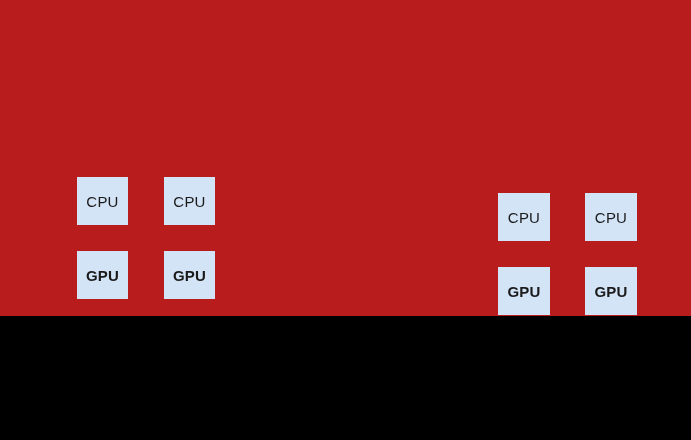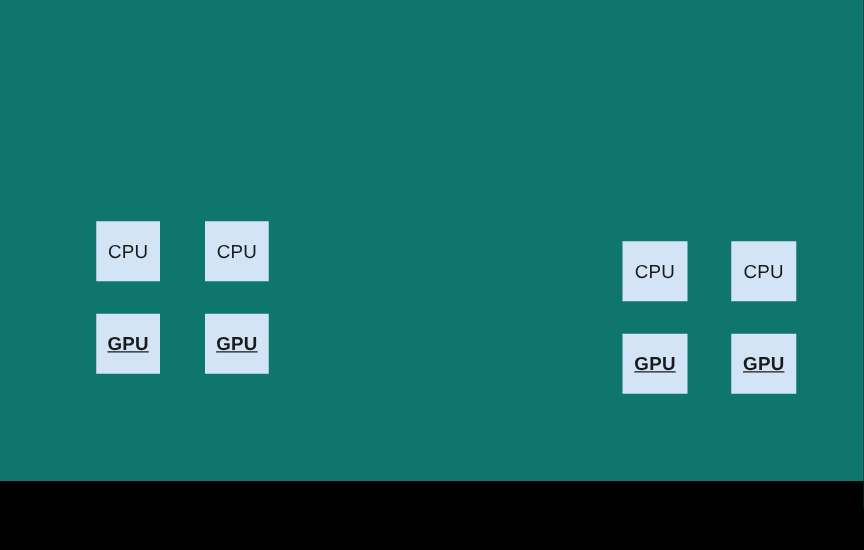--- a/index.html
+++ b/index.html
@@ -34,27 +34,26 @@
     line-height: 1;
     letter-spacing: 0.2px;
     white-space: nowrap;
     -webkit-font-smoothing: antialiased;
   }
   .proc-box.kind-cpu {
     font-weight: 400;
   }
   .proc-box.kind-gpu {
     font-weight: 700;
-    text-decoration: underline;
   }
 </style>
 </head>
 <body style="background: rgb(0, 0, 0);">
 
-<div id="canvas" style="width: 691px; height: 385px; background: #0f766e;">
+<div id="canvas" style="width: 691px; height: 316px; background: #b91c1c;">
     <div class="node-group" style="left: 77px; top: 177px;">
       <div class="proc-box kind-cpu" style="left: 0px; top: 0px; width: 51px; height: 48px; background: rgb(212, 228, 247); color: rgb(26, 26, 26);">
         <span>CPU</span>
       </div>
       <div class="proc-box kind-cpu" style="left: 87px; top: 0px; width: 51px; height: 48px; background: rgb(212, 228, 247); color: rgb(26, 26, 26);">
         <span>CPU</span>
       </div>
       <div class="proc-box kind-gpu" style="left: 0px; top: 74px; width: 51px; height: 48px; background: rgb(212, 228, 247); color: rgb(26, 26, 26);">
         <span>GPU</span>
       </div>

